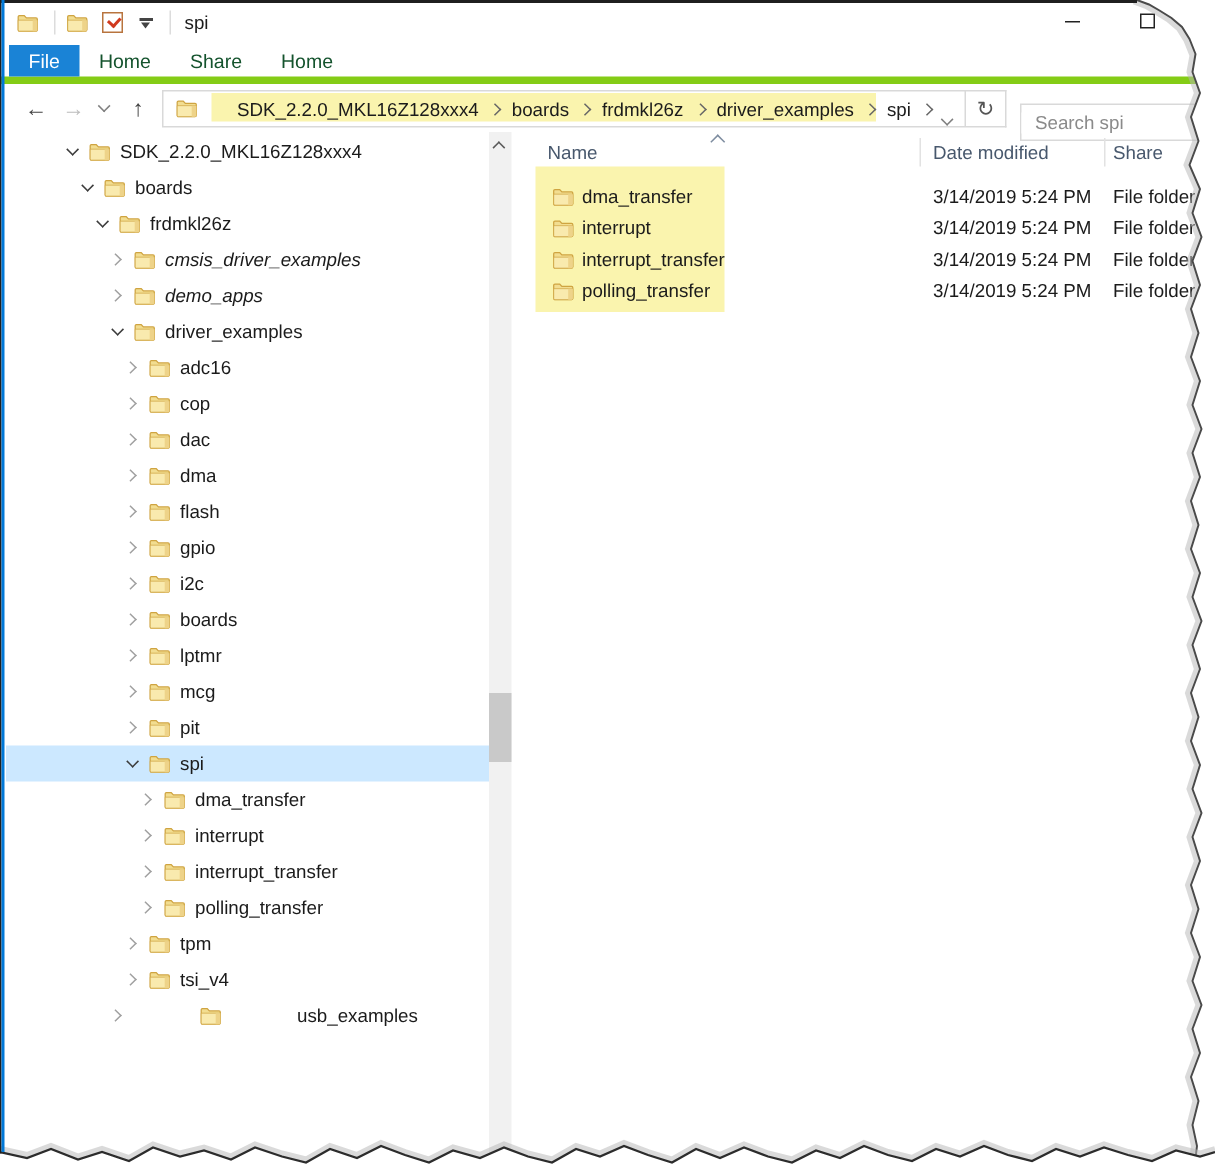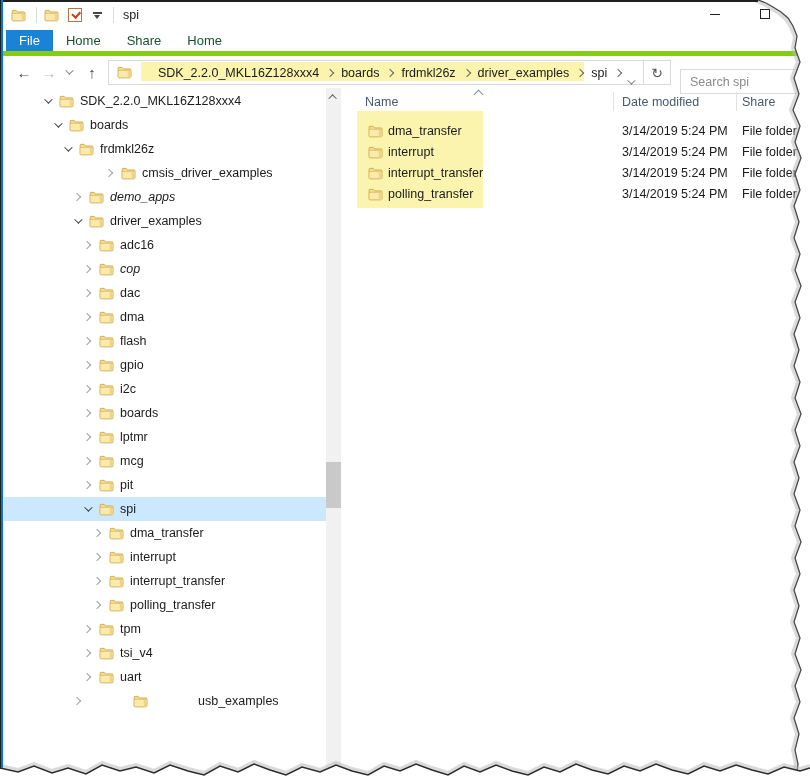--- a/index.html
+++ b/index.html
@@ -221,21 +221,21 @@
     <span class="chev-box">
           <i class="tchev"></i>
         </span>
     <svg class="folder-svg" viewBox="0 0 16 16">
     <path d="M1.2 3.4 Q1.2 2.5 2.1 2.5 H5.5 L7 4.2 H13.9 Q14.8 4.2 14.8 5.1 V12.7 Q14.8 13.6 13.9 13.6 H2.1 Q1.2 13.6 1.2 12.7 Z" fill="#f2dd90" stroke="#cfa441" stroke-width="0.9"></path>
     <path d="M1.2 5.8 H14.8 V12.7 Q14.8 13.6 13.9 13.6 H2.1 Q1.2 13.6 1.2 12.7 Z" fill="#f9eaae" stroke="#cfa441" stroke-width="0.5"></path>
     <path d="M11.5 5.8 H14.8 V12.7 Q14.8 13.6 13.9 13.6 H11.5 Z" fill="#eed389" stroke="none"></path>
   </svg>
     <span class="label">frdmkl26z</span>
   </div>
-      <div class="tree-row collapsed" style="padding-left: 96px;">
+      <div class="tree-row collapsed" style="padding-left: 64px; font-style: italic;">
     <span class="chev-box">
           <i class="tchev"></i>
         </span>
     <svg class="folder-svg" viewBox="0 0 16 16">
     <path d="M1.2 3.4 Q1.2 2.5 2.1 2.5 H5.5 L7 4.2 H13.9 Q14.8 4.2 14.8 5.1 V12.7 Q14.8 13.6 13.9 13.6 H2.1 Q1.2 13.6 1.2 12.7 Z" fill="#f2dd90" stroke="#cfa441" stroke-width="0.9"></path>
     <path d="M1.2 5.8 H14.8 V12.7 Q14.8 13.6 13.9 13.6 H2.1 Q1.2 13.6 1.2 12.7 Z" fill="#f9eaae" stroke="#cfa441" stroke-width="0.5"></path>
     <path d="M11.5 5.8 H14.8 V12.7 Q14.8 13.6 13.9 13.6 H11.5 Z" fill="#eed389" stroke="none"></path>
   </svg>
     <span class="label">cmsis_driver_examples</span>
   </div>
@@ -265,21 +265,21 @@
     <span class="chev-box">
           <i class="tchev"></i>
         </span>
     <svg class="folder-svg" viewBox="0 0 16 16">
     <path d="M1.2 3.4 Q1.2 2.5 2.1 2.5 H5.5 L7 4.2 H13.9 Q14.8 4.2 14.8 5.1 V12.7 Q14.8 13.6 13.9 13.6 H2.1 Q1.2 13.6 1.2 12.7 Z" fill="#f2dd90" stroke="#cfa441" stroke-width="0.9"></path>
     <path d="M1.2 5.8 H14.8 V12.7 Q14.8 13.6 13.9 13.6 H2.1 Q1.2 13.6 1.2 12.7 Z" fill="#f9eaae" stroke="#cfa441" stroke-width="0.5"></path>
     <path d="M11.5 5.8 H14.8 V12.7 Q14.8 13.6 13.9 13.6 H11.5 Z" fill="#eed389" stroke="none"></path>
   </svg>
     <span class="label">adc16</span>
   </div>
-      <div class="tree-row collapsed" style="padding-left: 74px; font-style: italic;">
+      <div class="tree-row collapsed" style="padding-left: 74px;">
     <span class="chev-box">
           <i class="tchev"></i>
         </span>
     <svg class="folder-svg" viewBox="0 0 16 16">
     <path d="M1.2 3.4 Q1.2 2.5 2.1 2.5 H5.5 L7 4.2 H13.9 Q14.8 4.2 14.8 5.1 V12.7 Q14.8 13.6 13.9 13.6 H2.1 Q1.2 13.6 1.2 12.7 Z" fill="#f2dd90" stroke="#cfa441" stroke-width="0.9"></path>
     <path d="M1.2 5.8 H14.8 V12.7 Q14.8 13.6 13.9 13.6 H2.1 Q1.2 13.6 1.2 12.7 Z" fill="#f9eaae" stroke="#cfa441" stroke-width="0.5"></path>
     <path d="M11.5 5.8 H14.8 V12.7 Q14.8 13.6 13.9 13.6 H11.5 Z" fill="#eed389" stroke="none"></path>
   </svg>
     <span class="label">cop</span>
   </div>
@@ -451,31 +451,20 @@
       <div class="tree-row collapsed" style="padding-left: 74px;">
     <span class="chev-box">
           <i class="tchev"></i>
         </span>
     <svg class="folder-svg" viewBox="0 0 16 16">
     <path d="M1.2 3.4 Q1.2 2.5 2.1 2.5 H5.5 L7 4.2 H13.9 Q14.8 4.2 14.8 5.1 V12.7 Q14.8 13.6 13.9 13.6 H2.1 Q1.2 13.6 1.2 12.7 Z" fill="#f2dd90" stroke="#cfa441" stroke-width="0.9"></path>
     <path d="M1.2 5.8 H14.8 V12.7 Q14.8 13.6 13.9 13.6 H2.1 Q1.2 13.6 1.2 12.7 Z" fill="#f9eaae" stroke="#cfa441" stroke-width="0.5"></path>
     <path d="M11.5 5.8 H14.8 V12.7 Q14.8 13.6 13.9 13.6 H11.5 Z" fill="#eed389" stroke="none"></path>
   </svg>
     <span class="label">tsi_v4</span>
-  </div>
-      <div class="tree-row collapsed" style="padding-left: 74px;">
-    <span class="chev-box">
-          <i class="tchev"></i>
-        </span>
-    <svg class="folder-svg" viewBox="0 0 16 16">
-    <path d="M1.2 3.4 Q1.2 2.5 2.1 2.5 H5.5 L7 4.2 H13.9 Q14.8 4.2 14.8 5.1 V12.7 Q14.8 13.6 13.9 13.6 H2.1 Q1.2 13.6 1.2 12.7 Z" fill="#f2dd90" stroke="#cfa441" stroke-width="0.9"></path>
-    <path d="M1.2 5.8 H14.8 V12.7 Q14.8 13.6 13.9 13.6 H2.1 Q1.2 13.6 1.2 12.7 Z" fill="#f9eaae" stroke="#cfa441" stroke-width="0.5"></path>
-    <path d="M11.5 5.8 H14.8 V12.7 Q14.8 13.6 13.9 13.6 H11.5 Z" fill="#eed389" stroke="none"></path>
-  </svg>
-    <span class="label">uart</span>
   </div>
       <div class="tree-row collapsed" style="padding-left: 64px; gap: 44px;">
     <span class="chev-box">
           <i class="tchev"></i>
         </span>
     <svg class="folder-svg" viewBox="0 0 16 16">
     <path d="M1.2 3.4 Q1.2 2.5 2.1 2.5 H5.5 L7 4.2 H13.9 Q14.8 4.2 14.8 5.1 V12.7 Q14.8 13.6 13.9 13.6 H2.1 Q1.2 13.6 1.2 12.7 Z" fill="#f2dd90" stroke="#cfa441" stroke-width="0.9"></path>
     <path d="M1.2 5.8 H14.8 V12.7 Q14.8 13.6 13.9 13.6 H2.1 Q1.2 13.6 1.2 12.7 Z" fill="#f9eaae" stroke="#cfa441" stroke-width="0.5"></path>
     <path d="M11.5 5.8 H14.8 V12.7 Q14.8 13.6 13.9 13.6 H11.5 Z" fill="#eed389" stroke="none"></path>
   </svg>

